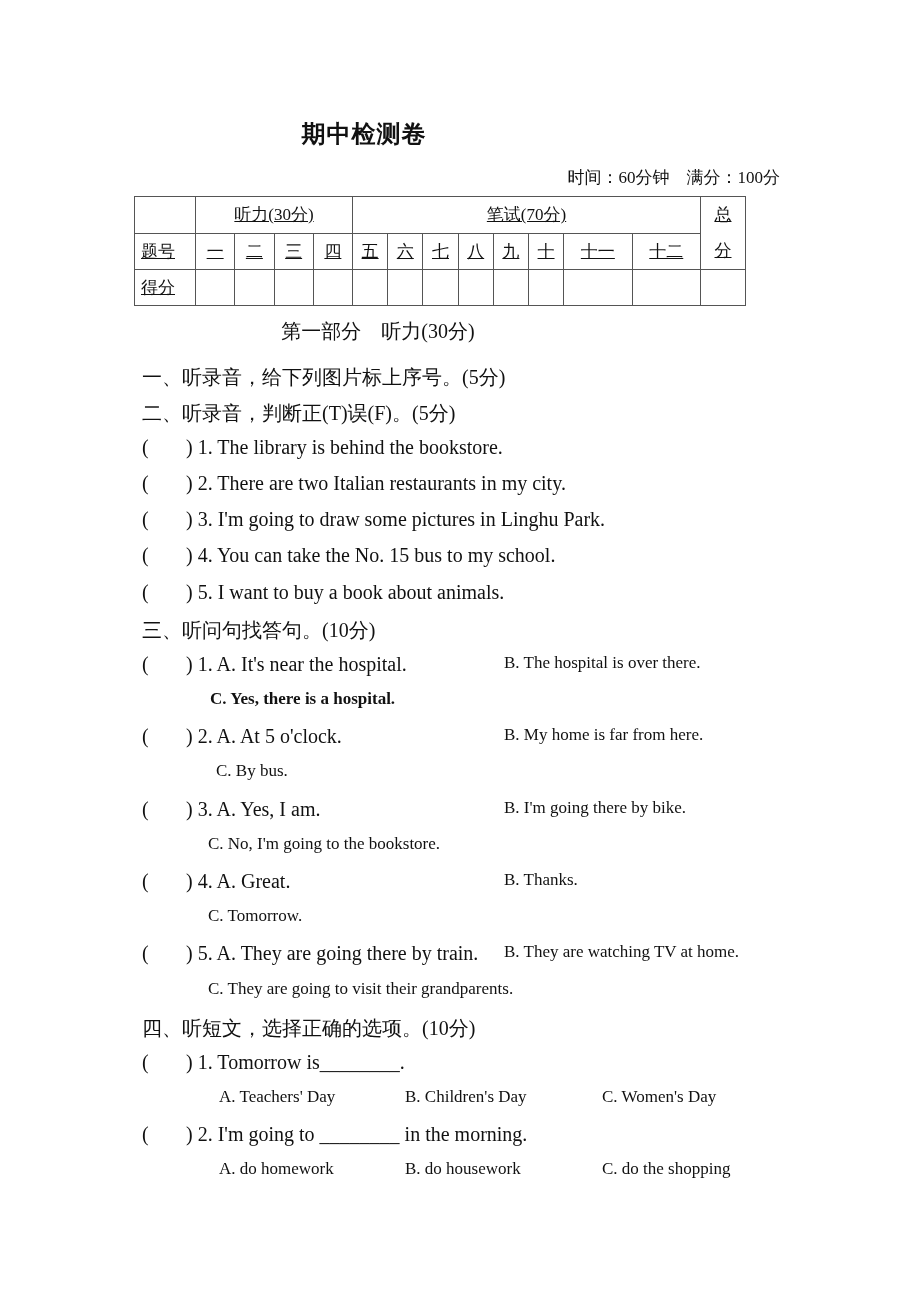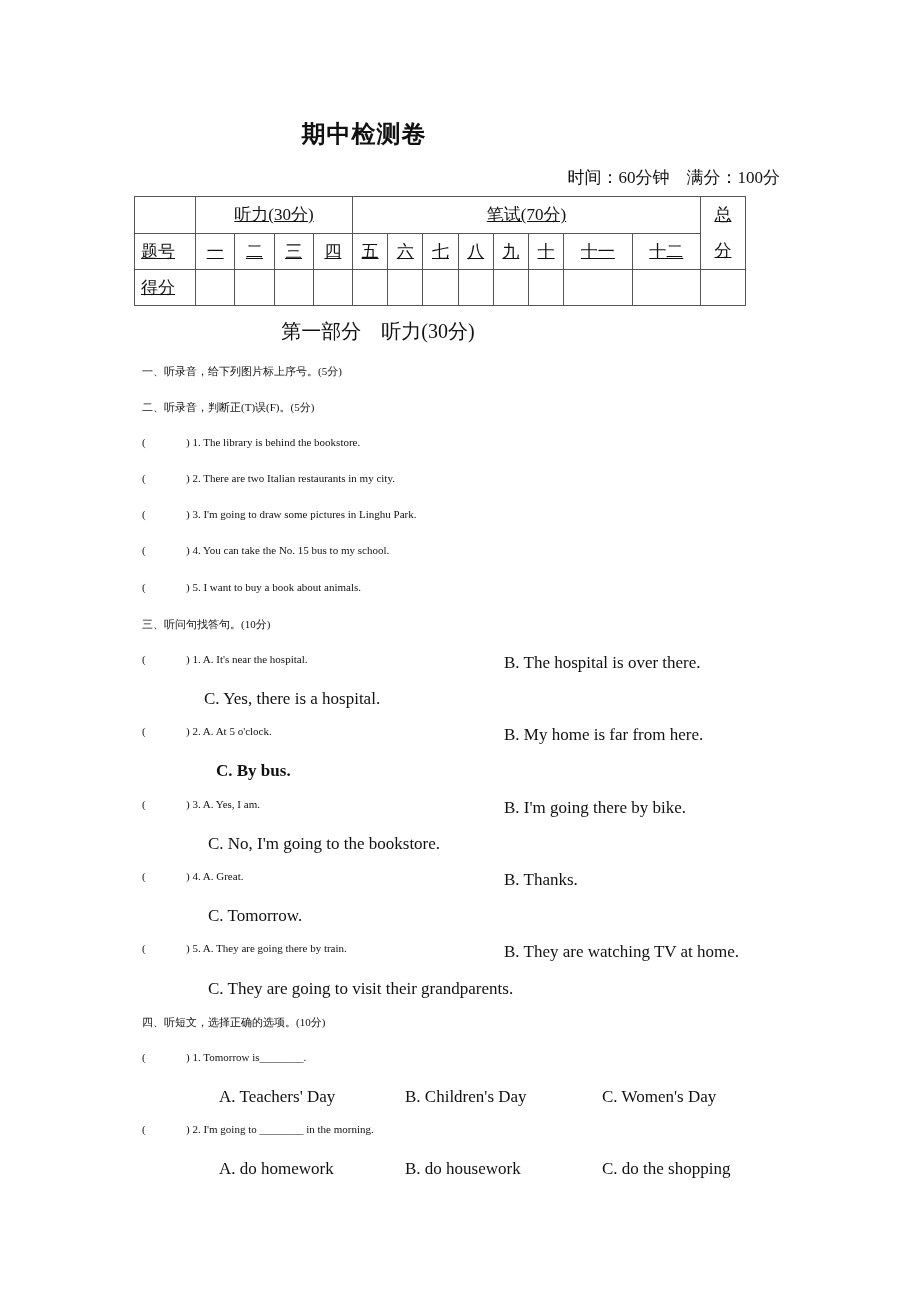--- a/index.html
+++ b/index.html
@@ -6,21 +6,21 @@
   body { width: 920px; height: 1302px; position: relative; overflow: hidden;
     font-family: "Liberation Serif", "DejaVu Serif", serif; color: #111; }
   .title { position: absolute; top: 118px; left: 0; width: 728px; text-align: center;
     font-size: 24px; font-weight: bold; letter-spacing: 1px; }
   .meta { position: absolute; top: 166px; right: 140px; font-size: 17px; }
   table.score { position: absolute; top: 196px; left: 134px; width: 612px; border-collapse: collapse;
     font-size: 17px; text-decoration: underline; }
   table.score td { border: 1px solid #555; height: 35px; text-align: center; padding: 0; }
   table.score td.lbl { width: 54px; text-align: left; padding-left: 6px; }
   .part { position: absolute; top: 318px; left: 0; width: 756px; text-align: center; font-size: 20px; }
-  .line { position: absolute; left: 142px; font-size: 11px; white-space: pre; }
+  .line { position: absolute; left: 142px; font-size: 20px; white-space: pre; }
   .paren { display: inline-block; width: 44px; }
   .opt { position: absolute; font-size: 17px; white-space: pre; }
 </style>
 </head>
 <body>
 
 <div class="title">期中检测卷</div>
 <div class="meta">时间：60分钟　满分：100分</div>
 
 <table class="score">
@@ -73,25 +73,25 @@
 <div class="line" style="top:436px;"><span class="paren">(</span>) <span>1. The library is behind the bookstore.</span></div>
 <div class="line" style="top:472px;"><span class="paren">(</span>) <span>2. There are two Italian restaurants in my city.</span></div>
 <div class="line" style="top:508px;"><span class="paren">(</span>) <span>3. I'm going to draw some pictures in Linghu Park.</span></div>
 <div class="line" style="top:544px;"><span class="paren">(</span>) <span>4. You can take the No. 15 bus to my school.</span></div>
 <div class="line" style="top:581px;"><span class="paren">(</span>) <span>5. I want to buy a book about animals.</span></div>
 
 <div class="line" style="top:617px;">三、听问句找答句。(10分)</div>
 
 <div class="line" style="top:653px;"><span class="paren">(</span>) <span>1. A. It's near the hospital.</span></div>
 <div class="opt" style="top:653px;left:504px;">B. The hospital is over there.</div>
-<div class="opt" style="top:689px;left:204px;">C. Yes, there is a hospital.</div>
+<div class="opt" style="top:689px;left:210px;font-weight:bold;">C. Yes, there is a hospital.</div>
 
 <div class="line" style="top:725px;"><span class="paren">(</span>) <span>2. A. At 5 o'clock.</span></div>
 <div class="opt" style="top:725px;left:504px;">B. My home is far from here.</div>
-<div class="opt" style="top:761px;left:216px;font-weight:bold;">C. By bus.</div>
+<div class="opt" style="top:761px;left:216px;">C. By bus.</div>
 
 <div class="line" style="top:798px;"><span class="paren">(</span>) <span>3. A. Yes, I am.</span></div>
 <div class="opt" style="top:798px;left:504px;">B. I'm going there by bike.</div>
 <div class="opt" style="top:834px;left:208px;">C. No, I'm going to the bookstore.</div>
 
 <div class="line" style="top:870px;"><span class="paren">(</span>) <span>4. A. Great.</span></div>
 <div class="opt" style="top:870px;left:504px;">B. Thanks.</div>
 <div class="opt" style="top:906px;left:208px;">C. Tomorrow.</div>
 
 <div class="line" style="top:942px;"><span class="paren">(</span>) <span>5. A. They are going there by train.</span></div>

